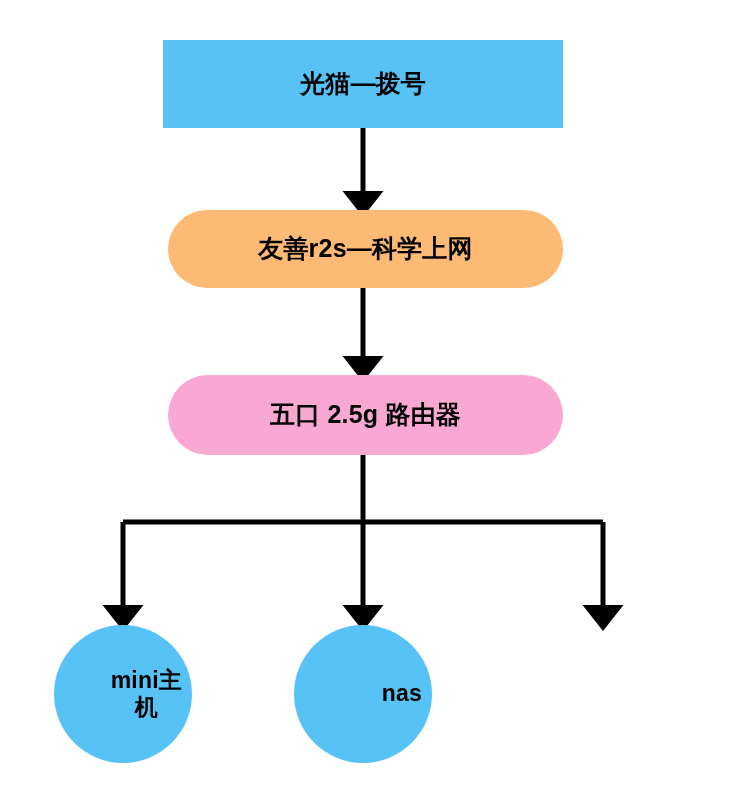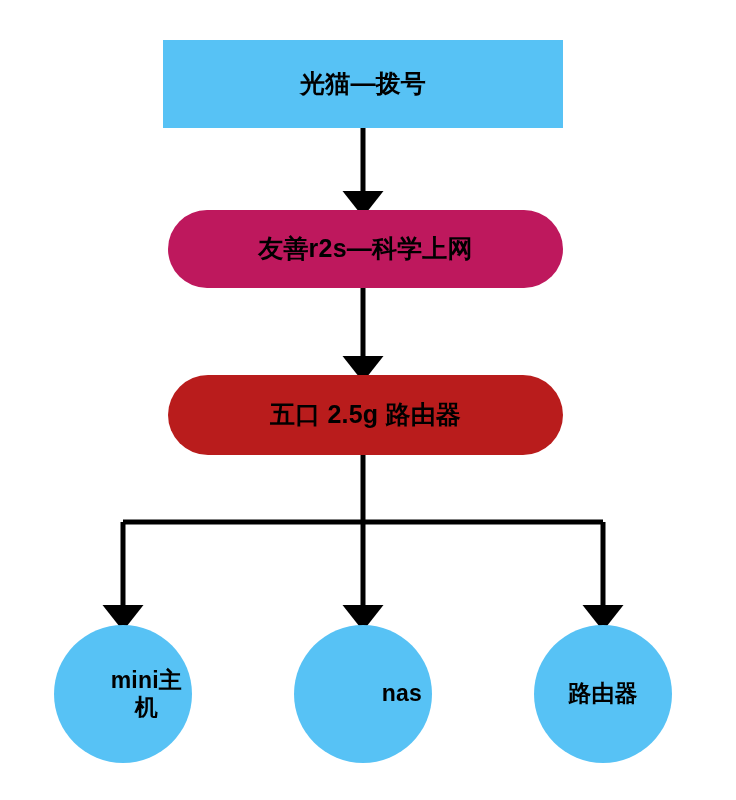--- a/index.html
+++ b/index.html
@@ -127,34 +127,31 @@
 
     <path d="M 363 522 L 363 616" stroke="#000000" stroke-width="5" fill="none" marker-end="url(#arrowhead)"></path>
 
     <path d="M 603 522 L 603 616" stroke="#000000" stroke-width="5" fill="none" marker-end="url(#arrowhead)"></path>
   </svg>
 
   <div class="node node-rect-sharp" id="node-modem" style="background: rgb(87, 194, 245); color: rgb(0, 0, 0);">
     <span class="node-label">光猫—拨号</span>
   </div>
 
-  <div class="node node-rect-round" id="node-r2s" style="background: #be185d; color: rgb(0, 0, 0);">
+  <div class="node node-rect-round" id="node-r2s" style="background: #fdba74; color: rgb(0, 0, 0);">
     <span class="node-label">友善r2s—科学上网</span>
   </div>
 
-  <div class="node node-rect-round" id="node-switch" style="background: #b91c1c; color: rgb(0, 0, 0);">
+  <div class="node node-rect-round" id="node-switch" style="background: #f9a8d4; color: rgb(0, 0, 0);">
     <span class="node-label">五口 2.5g 路由器</span>
   </div>
 
   <div class="node node-circle" id="node-mini" style="background: rgb(87, 194, 245); color: rgb(0, 0, 0);">
     <span class="node-label">mini主
 机</span>
   </div>
 
   <div class="node node-circle" id="node-nas" style="background: rgb(87, 194, 245); color: rgb(0, 0, 0);">
     <span class="node-label">nas</span>
   </div>
 
-  <div class="node node-circle" id="node-router" style="background: rgb(87, 194, 245); color: rgb(0, 0, 0);">
-    <span class="node-label">路由器</span>
-  </div>
 
 </div>
 
 </body></html>

